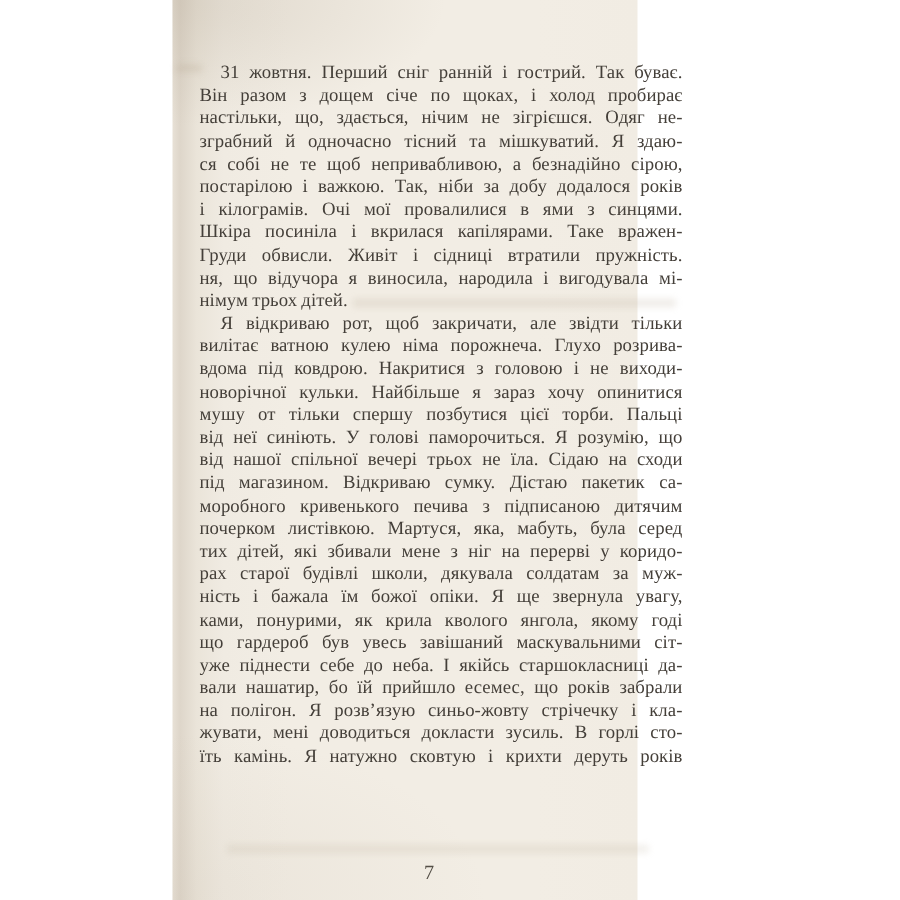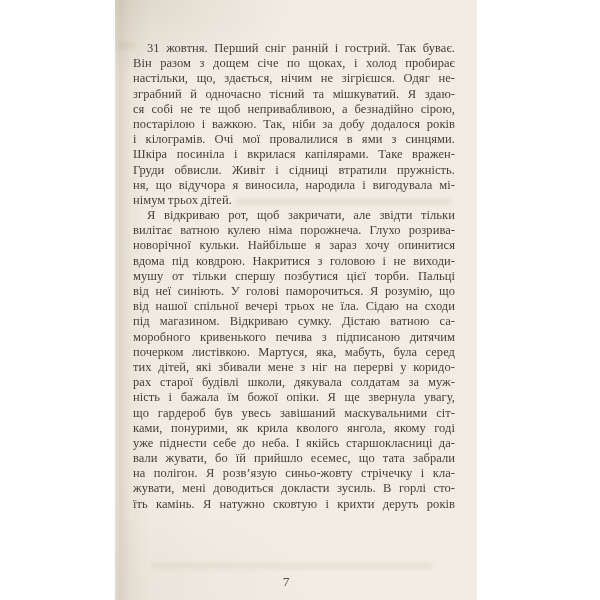--- a/index.html
+++ b/index.html
@@ -18,21 +18,21 @@
   }
   .stage {
     position: relative;
     width: 600px; height: 600px;
     background: var(--bg);
   }
   
   .photo {
     position: absolute;
     left: 115px; top: 0;
-    width: 362px; height: 600px;
+    width: 310px; height: 600px;
     background:
       radial-gradient(ellipse 260px 120px at 0% 0%, rgba(176,163,144,0.30), rgba(176,163,144,0) 70%),
       radial-gradient(ellipse 300px 160px at 0% 100%, rgba(186,173,155,0.14), rgba(186,173,155,0) 70%),
       linear-gradient(90deg,
         #e8e1d6 0px,
         var(--paper-shadow) 5px,
         #eae4d9 16px,
         #f0ebe2 34px,
         var(--paper) 25%,
         var(--paper) 78%,
@@ -93,34 +93,34 @@
         <div class="line">зграбний й одночасно тісний та мішкуватий. Я здаю-</div>
         <div class="line">ся собі не те щоб непривабливою, а безнадійно сірою,</div>
         <div class="line">постарілою і важкою. Так, ніби за добу додалося років</div>
         <div class="line">і кілограмів. Очі мої провалилися в ями з синцями.</div>
         <div class="line">Шкіра посиніла і вкрилася капілярами. Таке вражен-</div>
         <div class="line">Груди обвисли. Живіт і сідниці втратили пружність.</div>
         <div class="line">ня, що відучора я виносила, народила і вигодувала мі-</div>
         <div class="line flush">німум трьох дітей.</div>
         <div class="line indent">Я відкриваю рот, щоб закричати, але звідти тільки</div>
         <div class="line">вилітає ватною кулею німа порожнеча. Глухо розрива-</div>
+        <div class="line">вдома під ковдрою. Накритися з головою і не виходи-</div>
         <div class="line">новорічної кульки. Найбільше я зараз хочу опинитися</div>
-        <div class="line">вдома під ковдрою. Накритися з головою і не виходи-</div>
         <div class="line">мушу от тільки спершу позбутися цієї торби. Пальці</div>
         <div class="line">від неї синіють. У голові паморочиться. Я розумію, що</div>
         <div class="line">від нашої спільної вечері трьох не їла. Сідаю на сходи</div>
-        <div class="line">під магазином. Відкриваю сумку. Дістаю ватною са-</div>
+        <div class="line">під магазином. Відкриваю сумку. Дістаю пакетик са-</div>
         <div class="line">моробного кривенького печива з підписаною дитячим</div>
         <div class="line">почерком листівкою. Мартуся, яка, мабуть, була серед</div>
         <div class="line">тих дітей, які збивали мене з ніг на перерві у коридо-</div>
         <div class="line">рах старої будівлі школи, дякувала солдатам за муж-</div>
         <div class="line">ність і бажала їм божої опіки. Я ще звернула увагу,</div>
+        <div class="line">ками, понурими, як крила кволого янгола, якому годі</div>
         <div class="line">що гардероб був увесь завішаний маскувальними сіт-</div>
-        <div class="line">ками, понурими, як крила кволого янгола, якому годі</div>
         <div class="line">уже піднести себе до неба. І якійсь старшокласниці да-</div>
-        <div class="line">вали жувати, бо їй прийшло есемес, що тата забрали</div>
+        <div class="line">вали нашатир, бо їй прийшло есемес, що років забрали</div>
         <div class="line">на полігон. Я розв’язую синьо-жовту стрічечку і кла-</div>
         <div class="line">жувати, мені доводиться докласти зусиль. В горлі сто-</div>
         <div class="line">їть камінь. Я натужно сковтую і крихти деруть років</div>
       </div>
     <div class="folio">7</div>
   </div>
 </div>
 
 </body></html>

